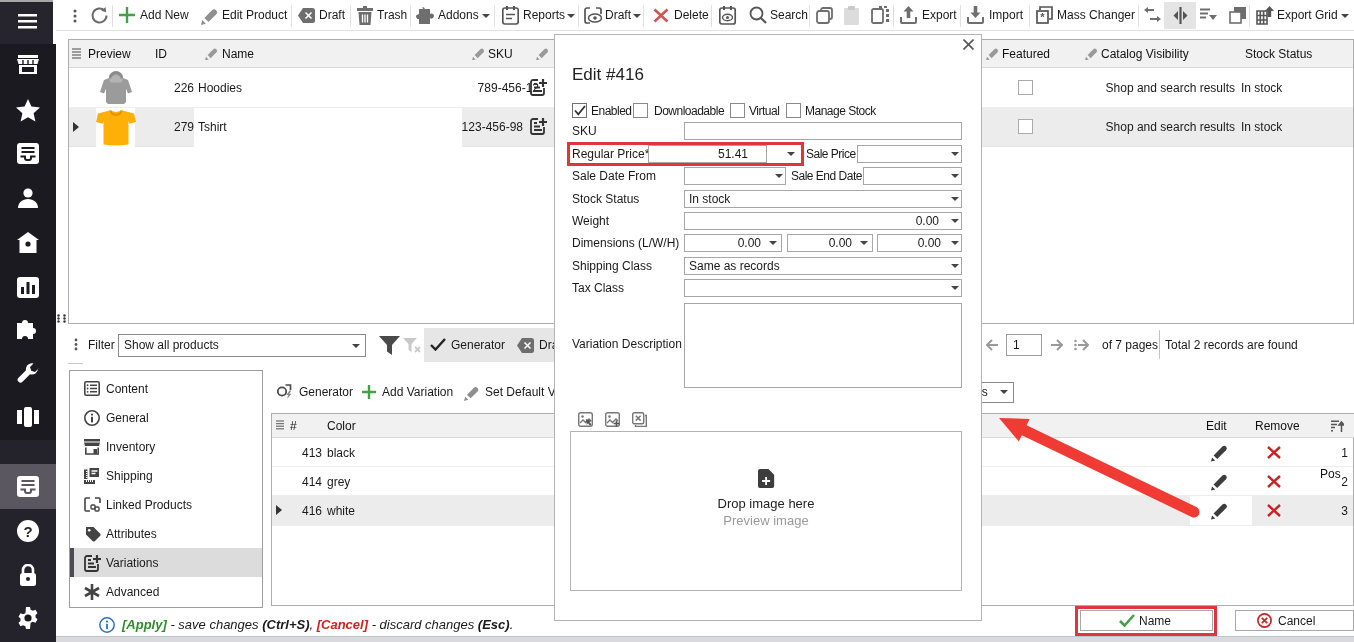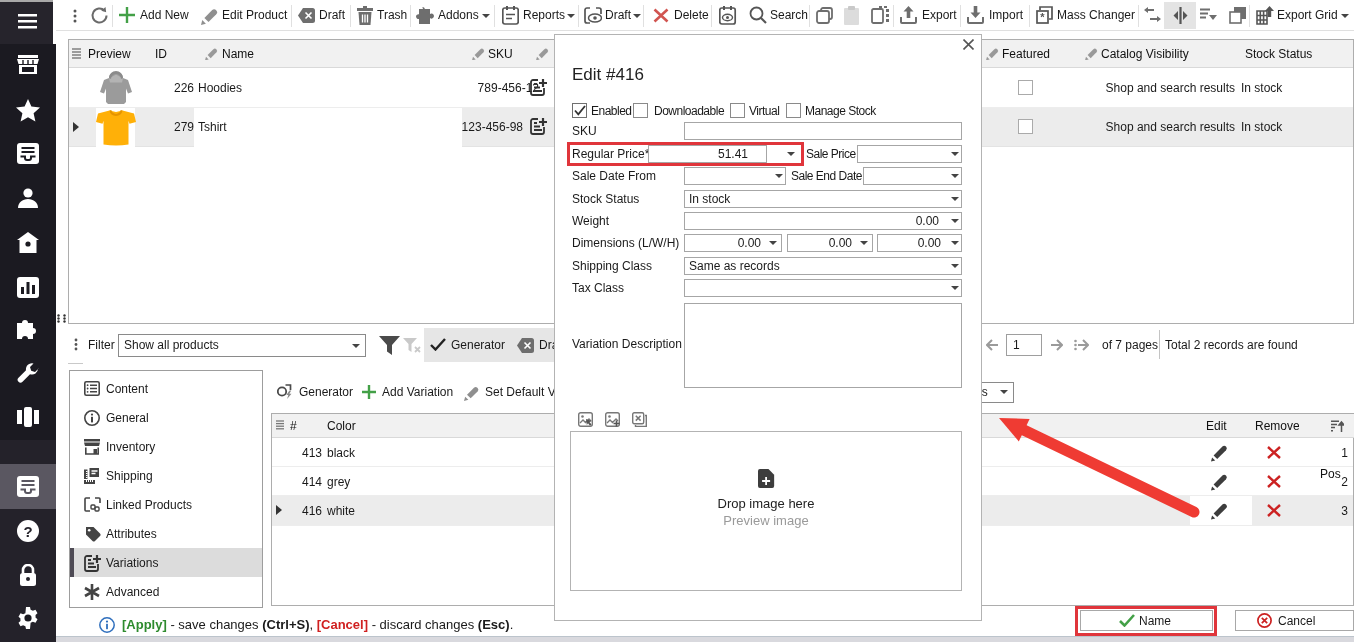--- a/index.html
+++ b/index.html
@@ -470,21 +470,21 @@
   <div class="abs" style="left:1278px;top:614px;">Cancel</div>
   <div class="abs" style="left:1075px;top:606px;width:142px;height:30px;border:3px solid #e0353b;"></div>
 </div>
 
 <div class="abs" id="statuscontent" style="left:0;top:0;z-index:3;">
   <svg class="abs" style="left:99px;top:617px" width="16" height="16" viewBox="0 0 16 16">
       <circle cx="8" cy="8" r="7.2" fill="none" stroke="#2f6fbd" stroke-width="1.5"></circle>
       <circle cx="8" cy="4.6" r="1.1" fill="#2f6fbd"></circle>
       <rect x="7.1" y="6.8" width="1.8" height="5.4" fill="#2f6fbd"></rect>
     </svg>
-  <div class="abs" style="left:122px;top:617px;white-space:nowrap;font-size:13px;"><span style="color:#2e8b2e;font-weight:bold;">[Apply]</span> - save changes <b>(Ctrl+S)</b>, <span style="color:#d02020;font-weight:bold;">[Cancel]</span> - discard changes <b>(Esc)</b>.</div>
+  <div class="abs" style="left:122px;top:617px;white-space:nowrap;font-size:13px;font-style:italic;"><span style="color:#2e8b2e;font-weight:bold;">[Apply]</span> - save changes <b>(Ctrl+S)</b>, <span style="color:#d02020;font-weight:bold;">[Cancel]</span> - discard changes <b>(Esc)</b>.</div>
 </div>
 
 <svg class="abs" style="left:985px;top:405px;z-index:20;" width="235" height="125" viewBox="0 0 235 125">
     <line x1="209" y1="107" x2="35.6" y2="23.5" stroke="#ef3b33" stroke-width="11" stroke-linecap="round"></line>
     <polygon fill="#ef3b33" points="14,13 44.6,13.9 33.8,36.4"></polygon>
   </svg>
 
 <div class="abs" id="statusbar" style="left:56px; top:608px; width:1298px; height:28px; background:#fff;"></div>
 <div class="abs" style="left:0; top:636px; width:1354px; height:6px; background:#d9d9de; border-top:1px solid #bcc4cc;"></div>
 

